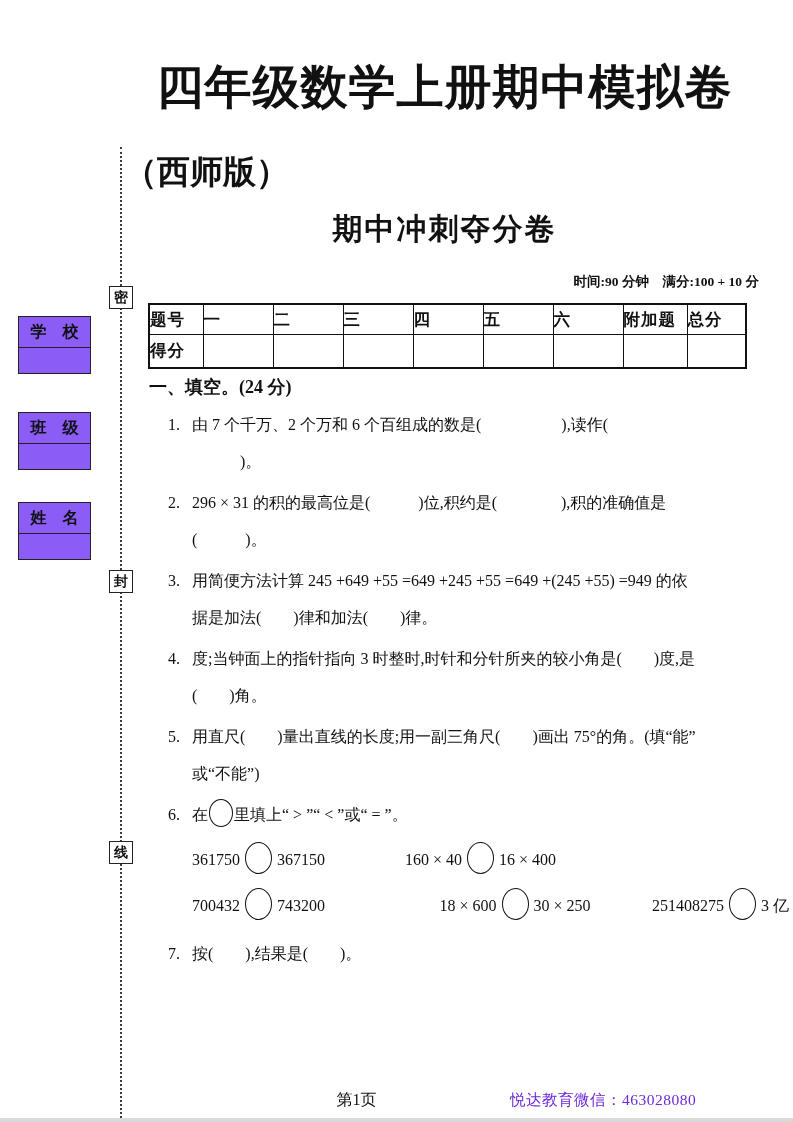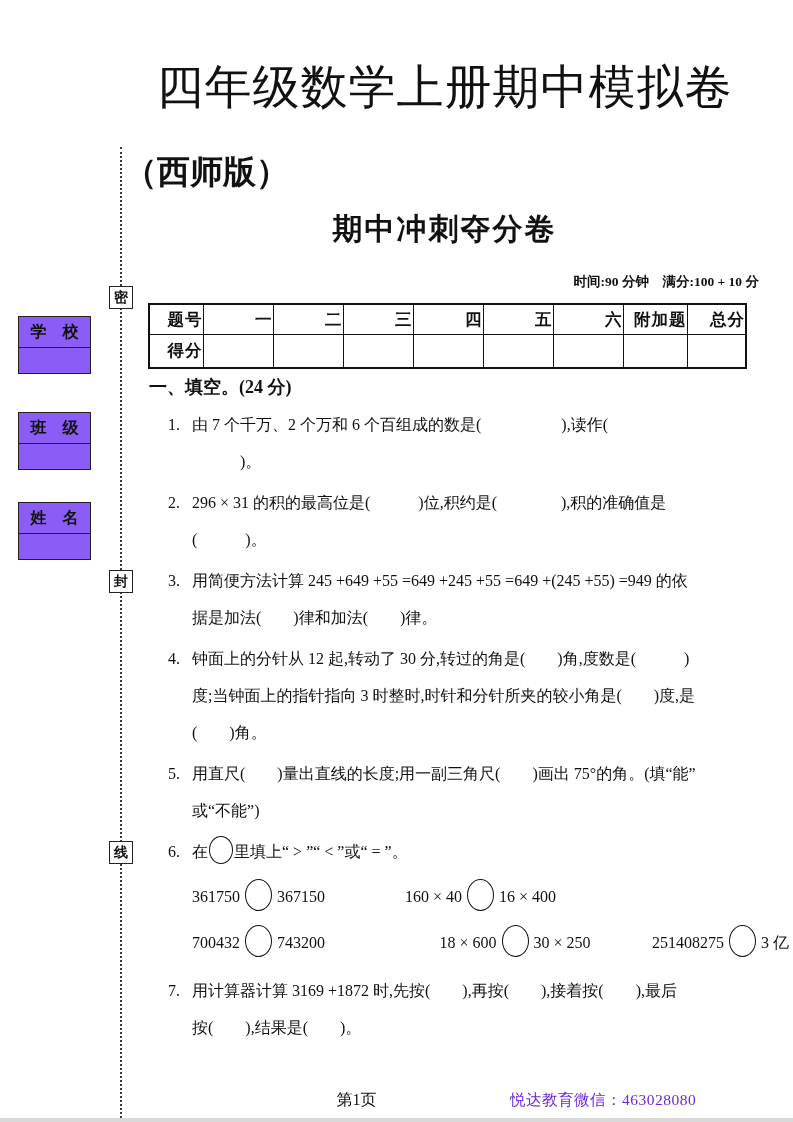--- a/index.html
+++ b/index.html
@@ -20,40 +20,40 @@
   .field-school{top:316px;} .field-class{top:412px;} .field-name{top:502px;}
   .field-label{
     height:30px;border-bottom:1.5px solid #222;display:flex;align-items:center;justify-content:center;
     font-size:16px;font-weight:bold;
   }
   .field-blank{height:25px;}
   
   .content{position:absolute;left:148px;top:0;width:641px;}
   .exam-title{
     position:absolute;top:56px;left:-24px;width:641px;text-align:center;
-    font-size:47px;font-weight:400;letter-spacing:1px;white-space:nowrap;
+    font-size:47px;font-weight:700;letter-spacing:1px;white-space:nowrap;
   }
   .exam-edition{
     position:absolute;top:150px;left:-24px;width:641px;
     font-size:33px;font-weight:900;white-space:nowrap;
   }
   .exam-subtitle{
     position:absolute;top:209px;left:-24px;width:641px;text-align:center;
     font-size:30px;font-weight:900;letter-spacing:2px;white-space:nowrap;
   }
   .exam-meta{
     position:absolute;top:273px;right:30px;font-size:13.5px;font-weight:bold;white-space:nowrap;padding-left:16px;
   }
   
   .score-table{
     position:absolute;top:303px;left:0;width:599px;border-collapse:collapse;table-layout:fixed;
     border:2px solid #111;
   }
   .score-table td{
-    border:1.5px solid #111;text-align:right;vertical-align:middle;
+    border:1.5px solid #111;text-align:left;vertical-align:middle;
     font-size:16.5px;font-weight:bold;letter-spacing:1px;padding:0;
   }
   .score-table .hrow td{height:29px;}
   .score-table .srow td{height:32px;}
   
   .sec-heading{position:absolute;top:375px;left:1px;font-size:18px;font-weight:bold;white-space:nowrap;}
   .questions{position:absolute;top:406px;left:0;width:641px;font-size:16px;line-height:37px;}
   .question{position:relative;padding-left:44px;margin-bottom:4px;}
   .qnum{position:absolute;left:20px;top:0;line-height:37px;}
   .qline{white-space:nowrap;}
@@ -160,21 +160,20 @@
       </div>
 
       <div class="question">
         <span class="qnum">3.</span>
         <div class="qline">用简便方法计算 245 +649 +55 =649 +245 +55 =649 +(245 +55) =949 的依</div>
         <div class="qline">据是加法(　　)律和加法(　　)律。</div>
       </div>
 
       <div class="question">
         <span class="qnum">4.</span>
-        <div class="qline">钟面上的分针从 12 起,转动了 30 分,转过的角是(　　)角,度数是(　　　)</div>
         <div class="qline">度;当钟面上的指针指向 3 时整时,时针和分针所夹的较小角是(　　)度,是</div>
         <div class="qline">(　　)角。</div>
       </div>
 
       <div class="question">
         <span class="qnum">5.</span>
         <div class="qline">用直尺(　　)量出直线的长度;用一副三角尺(　　)画出 75°的角。(填“能”</div>
         <div class="qline">或“不能”)</div>
       </div>
 
@@ -188,21 +187,20 @@
         <span class="cmp-item cmp-3"><span>160 × 40</span><span class="cmp-circle"></span><span>16 × 400</span></span>
       </div>
       <div class="cmp-row">
         <span class="cmp-item cmp-1"><span>700432</span><span class="cmp-circle"></span><span>743200</span></span>
         <span class="cmp-item cmp-2"><span>18 × 600</span><span class="cmp-circle"></span><span>30 × 250</span></span>
         <span class="cmp-item cmp-3"><span>251408275</span><span class="cmp-circle"></span><span>3 亿</span></span>
       </div>
 
       <div class="question" style="margin-top:6px;">
         <span class="qnum">7.</span>
-        <div class="qline">用计算器计算 3169 +1872 时,先按(　　),再按(　　),接着按(　　),最后</div>
         <div class="qline">按(　　),结果是(　　)。</div>
       </div>
 
     </div>
   </div>
 
   <div class="footer-page">第1页</div>
   <div class="footer-pub">悦达教育微信：463028080</div>
   <div class="scan-edge"></div>
 

